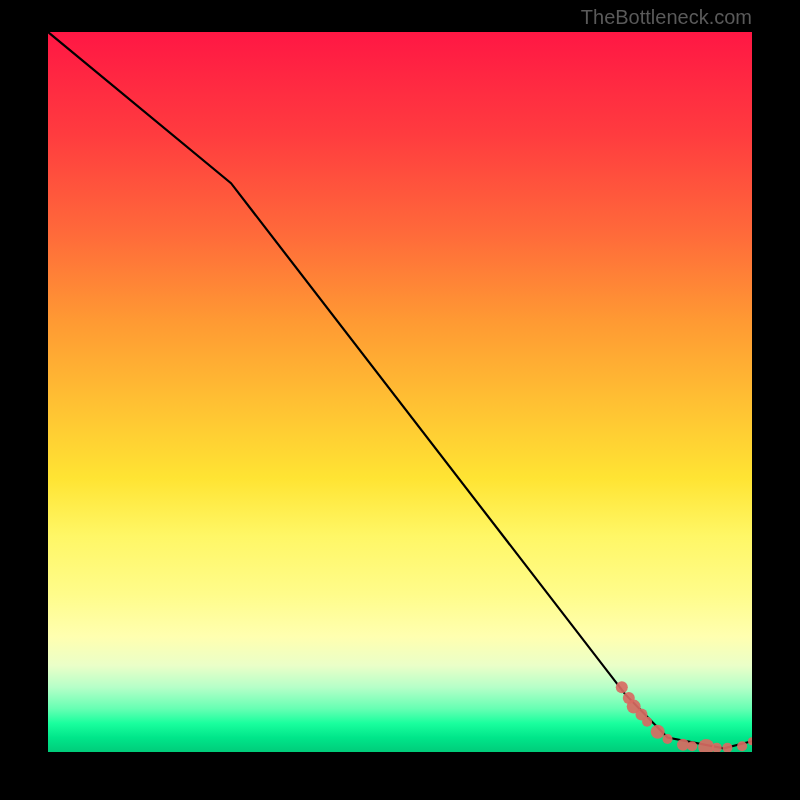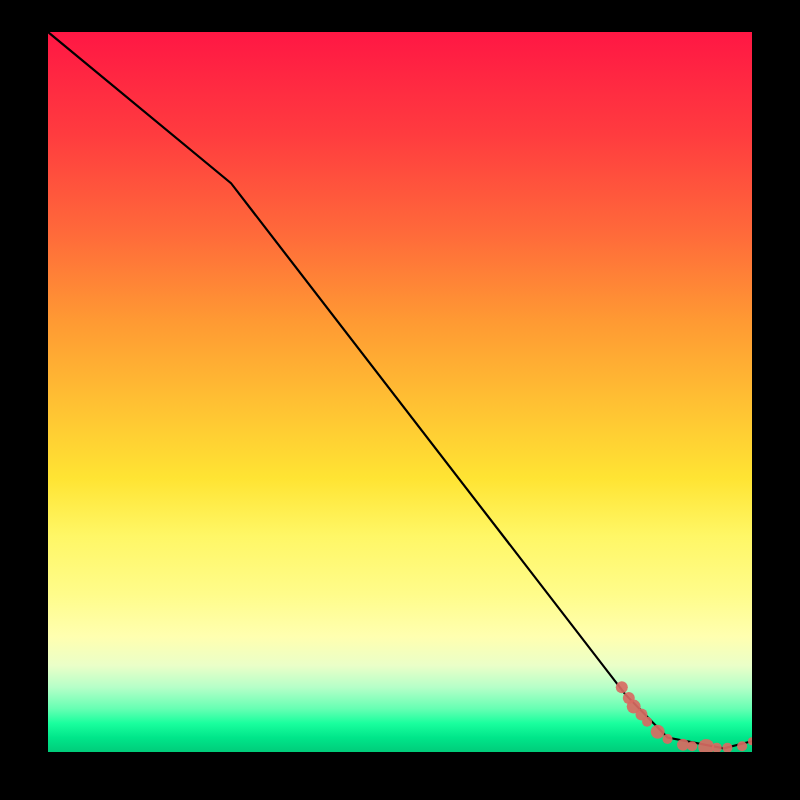--- a/index.html
+++ b/index.html
@@ -71,13 +71,14 @@
         <circle cx="635.0" cy="712.8" r="6.0" fill="#d86a62" fill-opacity="0.92"></circle>
         <circle cx="644.2" cy="714.2" r="5.0" fill="#d86a62" fill-opacity="0.92"></circle>
         <circle cx="658.2" cy="715.0" r="8.0" fill="#d86a62" fill-opacity="0.92"></circle>
         <circle cx="668.8" cy="715.7" r="5.0" fill="#d86a62" fill-opacity="0.92"></circle>
         <circle cx="679.4" cy="715.7" r="5.0" fill="#d86a62" fill-opacity="0.92"></circle>
         <circle cx="694.1" cy="714.2" r="5.0" fill="#d86a62" fill-opacity="0.92"></circle>
         <circle cx="704.0" cy="709.2" r="4.0" fill="#d86a62" fill-opacity="0.92"></circle>
       </g>
   </svg>
 
+  <div class="watermark">TheBottleneck.com</div>
 </div>
 
 </body></html>

